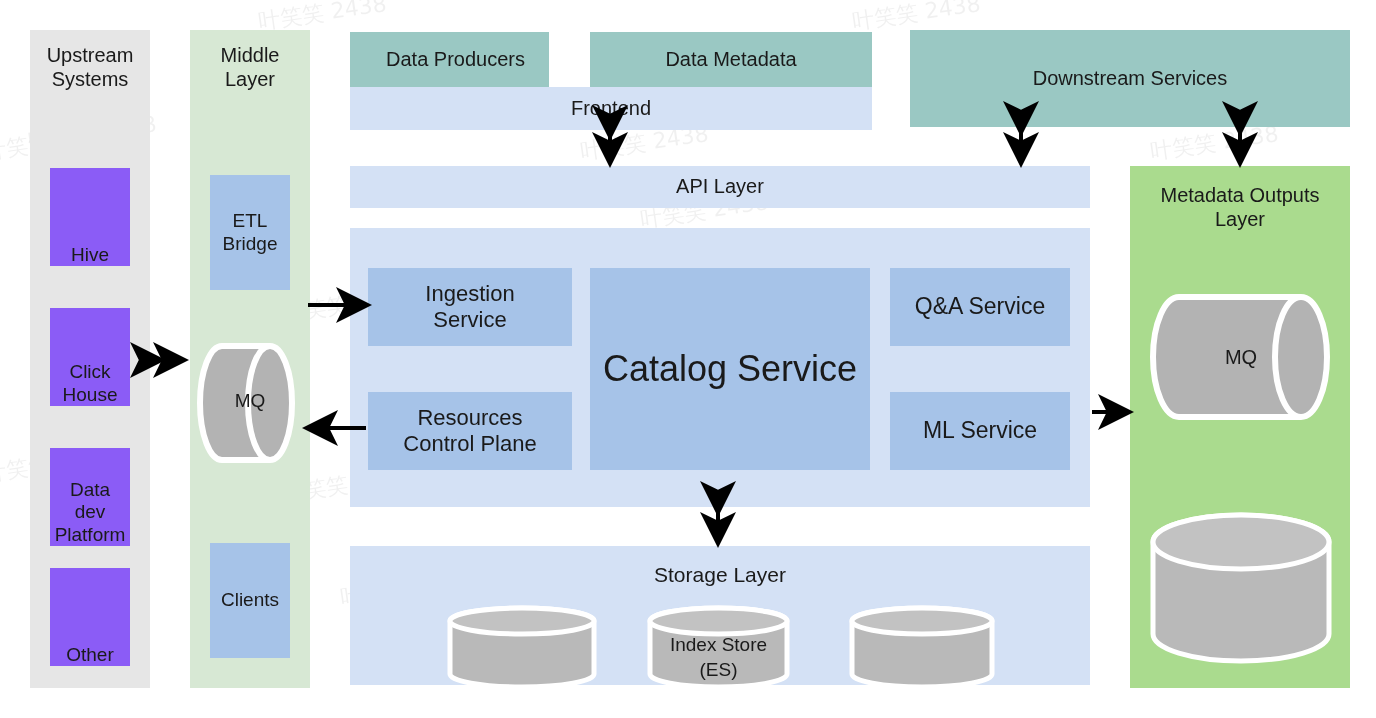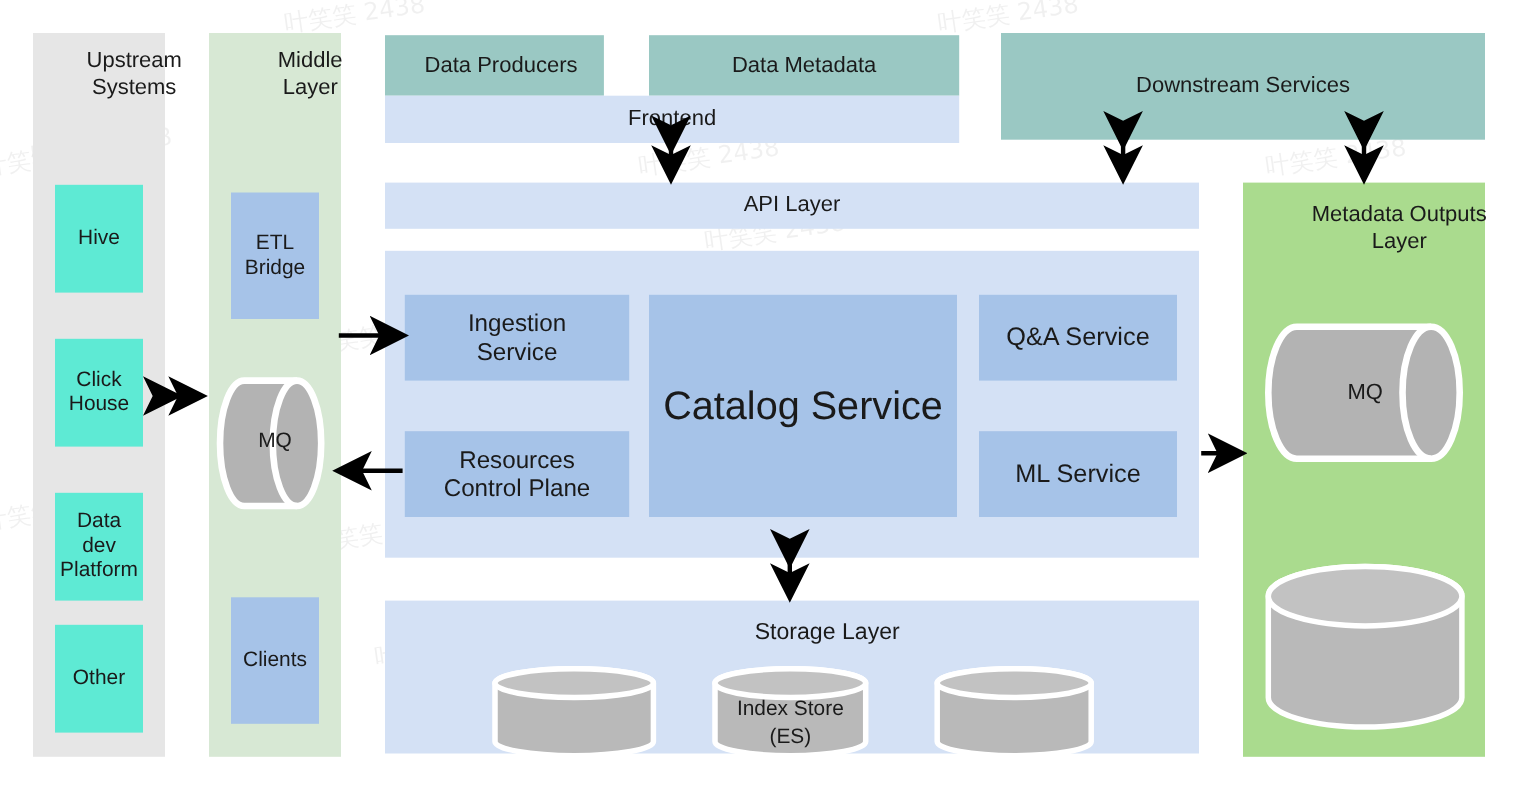--- a/index.html
+++ b/index.html
@@ -8,22 +8,22 @@
     font-family:"Liberation Sans","DejaVu Sans",sans-serif;
     color:#1a1a1a;
   }
   .box{position:absolute;box-sizing:border-box;display:flex;align-items:center;justify-content:center;text-align:center;line-height:1.18;}
   .panel-grey{background:#e6e6e6;}
   .panel-green{background:#d7e8d4;}
   .panel-green-strong{background:#aadb8e;}
   .teal{background:#9ac8c3;}
   .lightblue{background:#d4e1f5;}
   .midblue{background:#a6c3e8;}
-  .grey-node{background:#5eead4;}
-  .panel-title{position:absolute;left:0;right:12px;text-align:center;line-height:1.18;margin-left:32px;}
+  .grey-node{background:#8b5cf6;align-items:flex-end;}
+  .panel-title{position:absolute;left:0;right:12px;text-align:center;line-height:1.18;}
   
   .wm{position:absolute;color:#000;opacity:0.055;font-size:22px;white-space:nowrap;
       font-family:"DejaVu Sans",sans-serif;pointer-events:none;transform:rotate(-8deg);}
   
   .cyl-v{position:absolute;}
   .cyl-h{position:absolute;}
   .cyl-label{position:absolute;left:0;right:0;text-align:center;}
   svg{display:block;overflow:visible;}
   .arrow-layer{position:absolute;left:0;top:0;width:1376px;height:718px;pointer-events:none;}
 </style>

